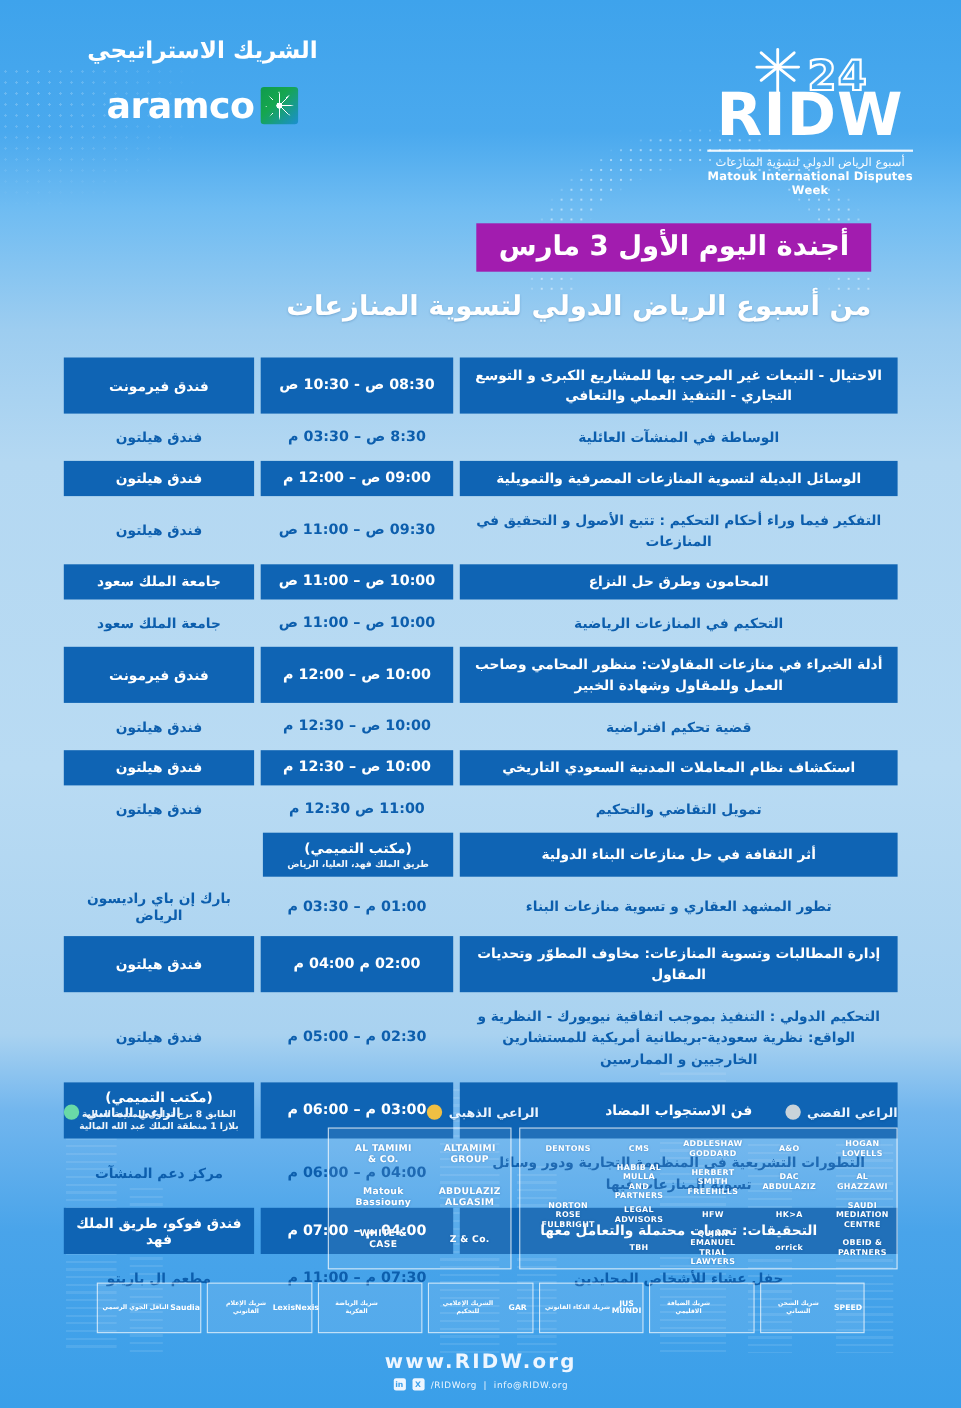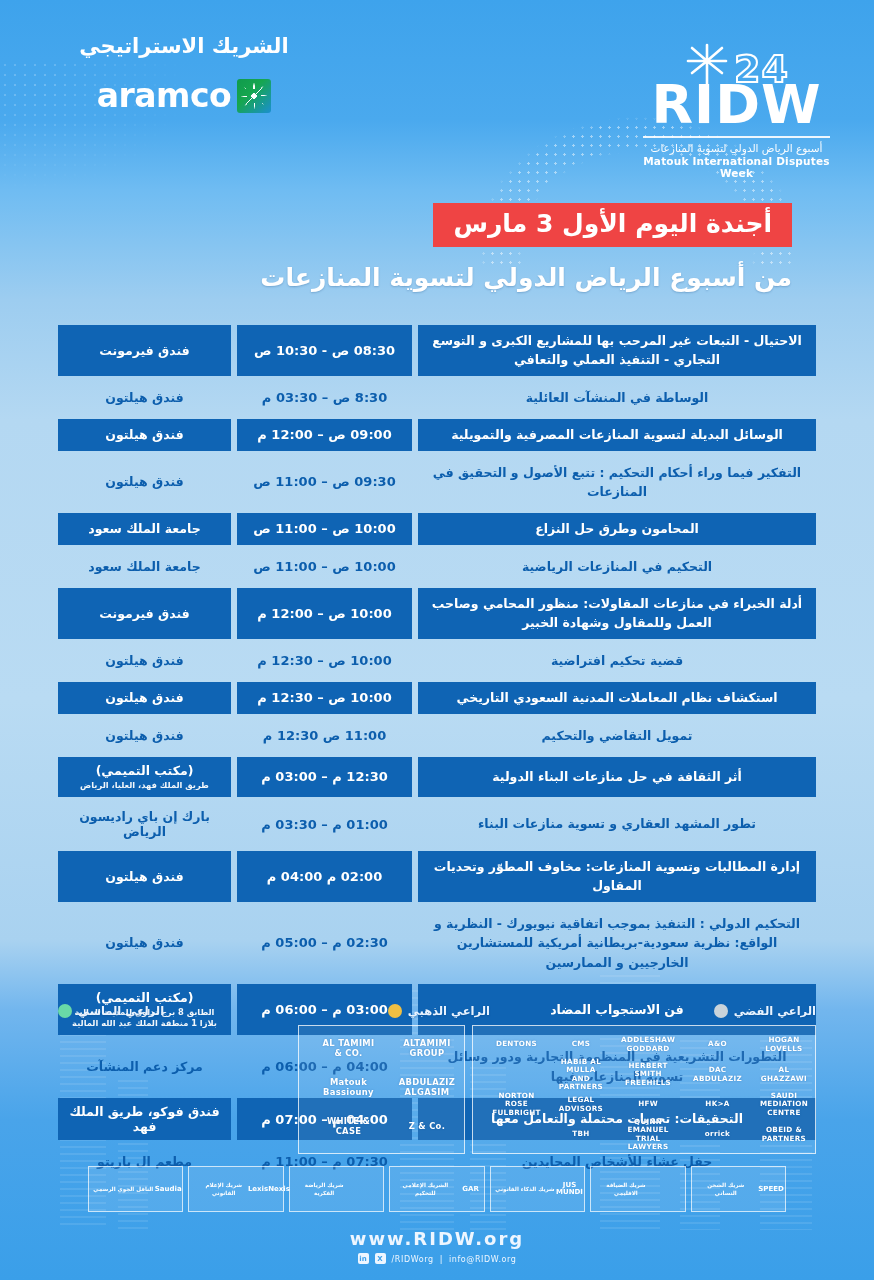--- a/index.html
+++ b/index.html
@@ -113,21 +113,21 @@
     font-size: 54px; font-weight: 700; letter-spacing: 1px; line-height: .92;
     margin-top: -6px; color: #fff;
   }
   .ridw-rule { height: 2px; background: #fff; margin: 6px 4px 4px; opacity: .9; }
   .ridw-ar { font-size: 10.5px; direction: rtl; letter-spacing: .4px; opacity: .97; }
   .ridw-en { font-size: 10.5px; font-weight: 700; letter-spacing: .2px; margin-top: 1px; }
 
   
   .title-block { position: absolute; top: 203px; right: 82px; text-align: right; }
   .title-badge {
-    display: inline-block; background: #ef4444; color: #fff;
+    display: inline-block; background: #a21caf; color: #fff;
     font-size: 25px; font-weight: 700; padding: 7px 20px 9px; line-height: 1.1;
   }
   .title-sub {
     margin-top: 16px; font-size: 25px; font-weight: 700; color: #fff;
     text-shadow: 0 1px 2px rgba(0,60,120,.25);
   }
 
   
   .agenda { position: absolute; top: 325px; right: 58px; width: 758px; }
   .row { display: flex; gap: 6px; margin-bottom: 6px; align-items: stretch; }
@@ -319,21 +319,20 @@
     </div>
     <div class="row plain">
       <div class="cell c-title">تمويل التقاضي والتحكيم</div>
       <div class="cell c-time">11:00 ص 12:30 م</div>
       <div class="cell c-venue">
         <div>فندق هيلتون</div>
       </div>
     </div>
     <div class="row filled">
       <div class="cell c-title">أثر الثقافة في حل منازعات البناء الدولية</div>
-      <div class="cell c-time">12:30 م – 03:00 م</div>
       <div class="cell c-venue">
         <div>(مكتب التميمي)</div>
         <div class="venue-sub">طريق الملك فهد، العليا، الرياض</div>
       </div>
     </div>
     <div class="row plain">
       <div class="cell c-title">تطور المشهد العقاري و تسوية منازعات البناء</div>
       <div class="cell c-time">01:00 م – 03:30 م</div>
       <div class="cell c-venue">
         <div>بارك إن باي راديسون الرياض</div>

